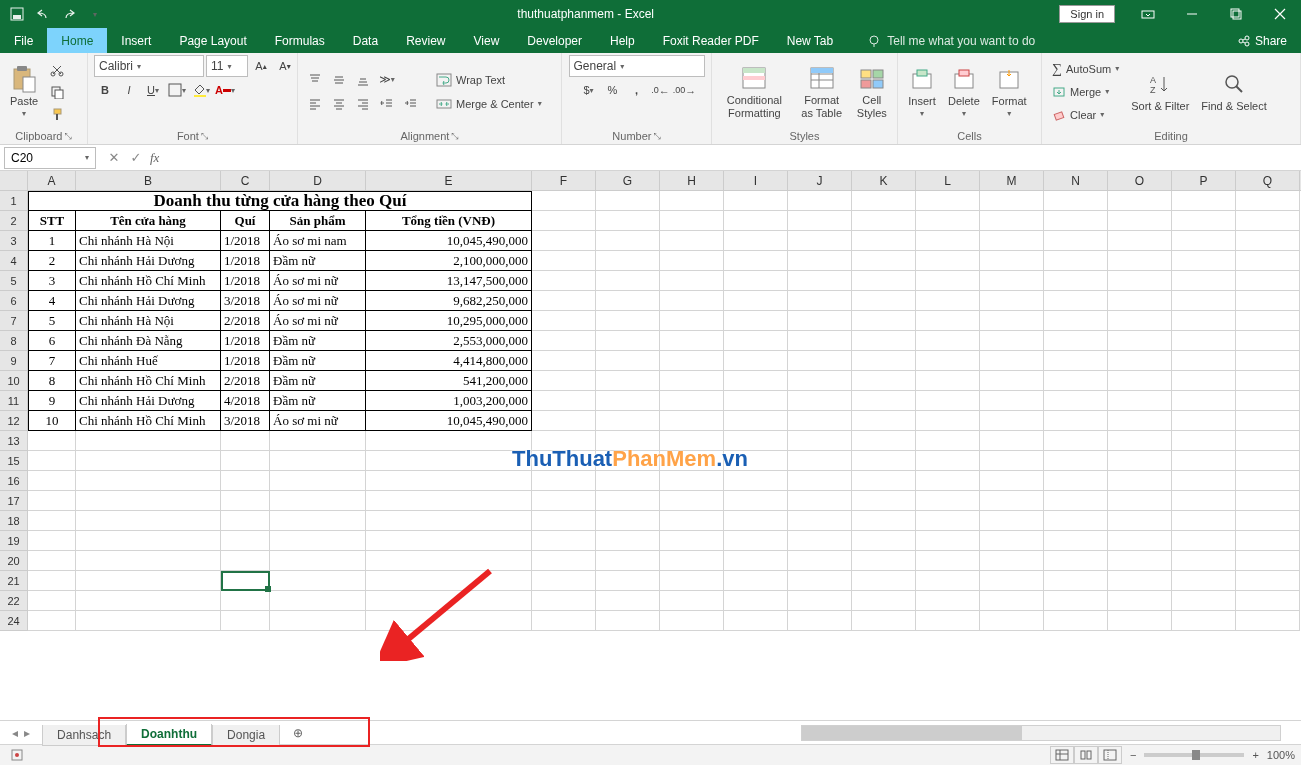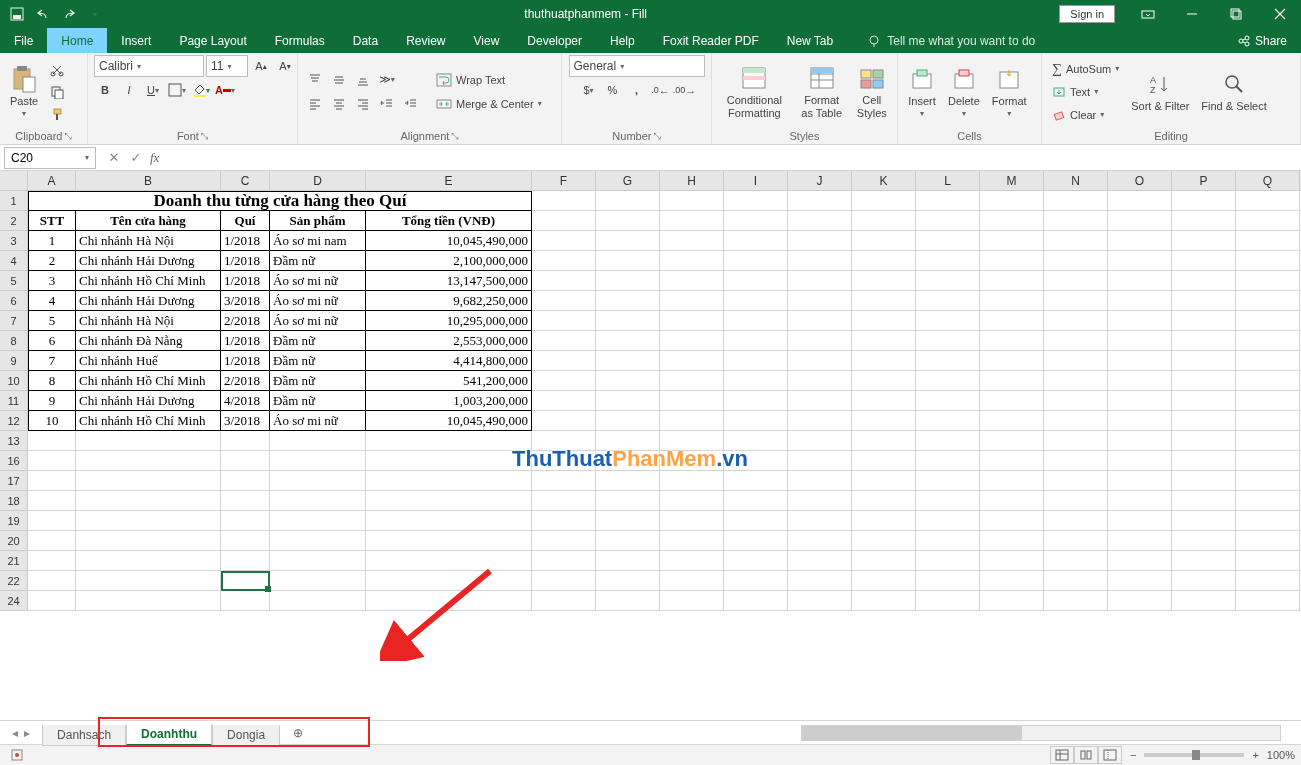--- a/index.html
+++ b/index.html
@@ -89,21 +89,21 @@
           <path d="M6 2 L2 5 L6 8 M2 5 Q10 5 10 10" fill="none" stroke="#fff" stroke-width="1.2"></path>
         </svg>
       </span>
     <span class="qat-btn">
         <svg width="14" height="12">
           <path d="M8 2 L12 5 L8 8 M12 5 Q4 5 4 10" fill="none" stroke="#fff" stroke-width="1.2"></path>
         </svg>
       </span>
     <span class="qat-btn dd-arrow">▾</span>
   </div>
-  <div class="title-center">thuthuatphanmem  -  Fill</div>
+  <div class="title-center">thuthuatphanmem  -  Excel</div>
   <div class="win-btns">
     <button class="signin">Sign in</button>
     <span class="win-btn">
         <svg width="14" height="12">
           <rect x="1" y="3" width="12" height="7" fill="none" stroke="#fff"></rect>
           <path d="M5 6 L7 8 L9 6" fill="none" stroke="#fff"></path>
         </svg>
       </span>
     <span class="win-btn">
         <svg width="12" height="12">
@@ -428,21 +428,21 @@
         <div class="sm-row" style="gap:4px;padding:0 4px">
             <span style="font-family:serif;font-size:14px">∑</span>
             <span>AutoSum</span>
             <span class="dd-arrow">▾</span>
           </div>
         <div class="sm-row" style="gap:4px;padding:0 4px">
             <svg width="14" height="12">
               <rect x="2" y="2" width="10" height="8" fill="none" stroke="#4a8"></rect>
               <path d="M7 4 L7 8 M5 6 L7 8 L9 6" stroke="#4a8" fill="none"></path>
             </svg>
-            <span>Text</span>
+            <span>Merge</span>
             <span class="dd-arrow">▾</span>
           </div>
         <div class="sm-row" style="gap:4px;padding:0 4px">
             <svg width="14" height="12">
               <rect x="3" y="4" width="8" height="6" transform="rotate(-20 7 7)" fill="#fcc" stroke="#c66"></rect>
             </svg>
             <span>Clear</span>
             <span class="dd-arrow">▾</span>
           </div>
       </div>
@@ -757,20 +757,40 @@
         <div class="cell" style="width:64px"></div>
         <div class="cell" style="width:64px"></div>
         <div class="cell" style="width:64px"></div>
         <div class="cell" style="width:64px"></div>
         <div class="cell" style="width:64px"></div>
         <div class="cell" style="width:64px"></div>
         <div class="cell" style="width:64px"></div>
         <div class="cell" style="width:64px"></div>
       </div>
       <div class="grid-row">
+        <div class="rh">15</div>
+        <div class="cell" style="width:48px"></div>
+        <div class="cell" style="width:145px"></div>
+        <div class="cell" style="width:49px"></div>
+        <div class="cell" style="width:96px"></div>
+        <div class="cell" style="width:166px"></div>
+        <div class="cell" style="width:64px"></div>
+        <div class="cell" style="width:64px"></div>
+        <div class="cell" style="width:64px"></div>
+        <div class="cell" style="width:64px"></div>
+        <div class="cell" style="width:64px"></div>
+        <div class="cell" style="width:64px"></div>
+        <div class="cell" style="width:64px"></div>
+        <div class="cell" style="width:64px"></div>
+        <div class="cell" style="width:64px"></div>
+        <div class="cell" style="width:64px"></div>
+        <div class="cell" style="width:64px"></div>
+        <div class="cell" style="width:64px"></div>
+      </div>
+      <div class="grid-row">
         <div class="rh">16</div>
         <div class="cell" style="width:48px"></div>
         <div class="cell" style="width:145px"></div>
         <div class="cell" style="width:49px"></div>
         <div class="cell" style="width:96px"></div>
         <div class="cell" style="width:166px"></div>
         <div class="cell" style="width:64px"></div>
         <div class="cell" style="width:64px"></div>
         <div class="cell" style="width:64px"></div>
         <div class="cell" style="width:64px"></div>

